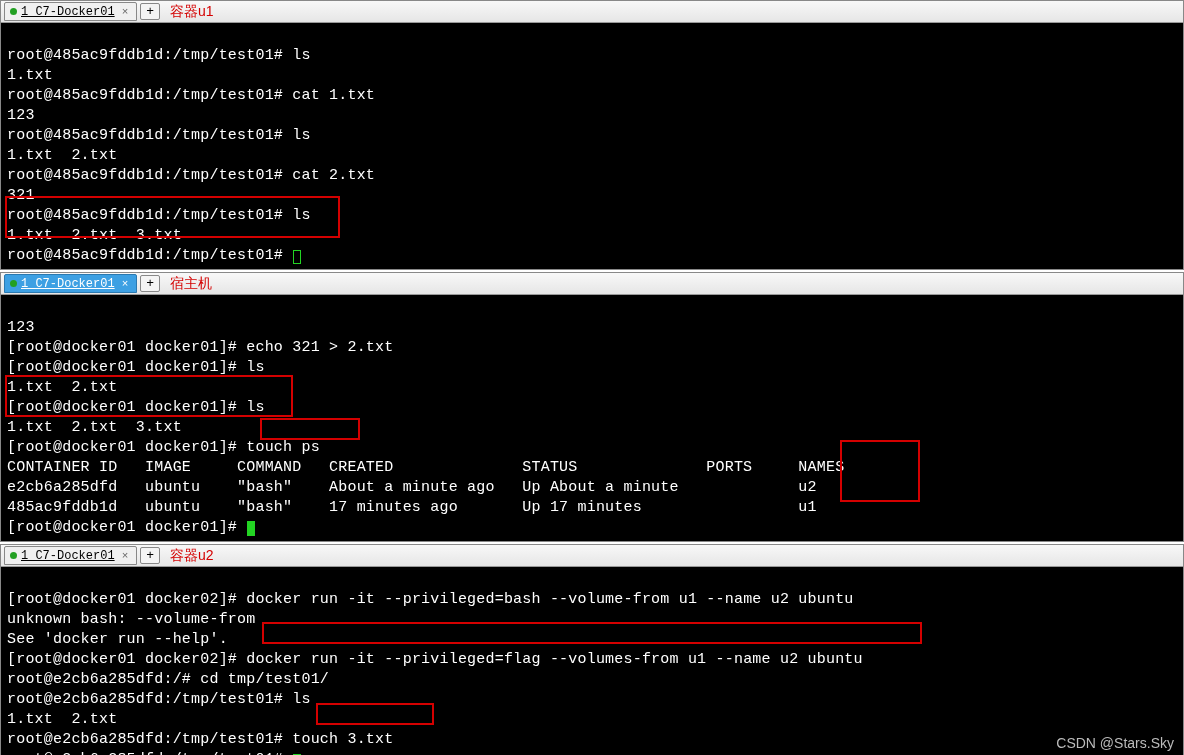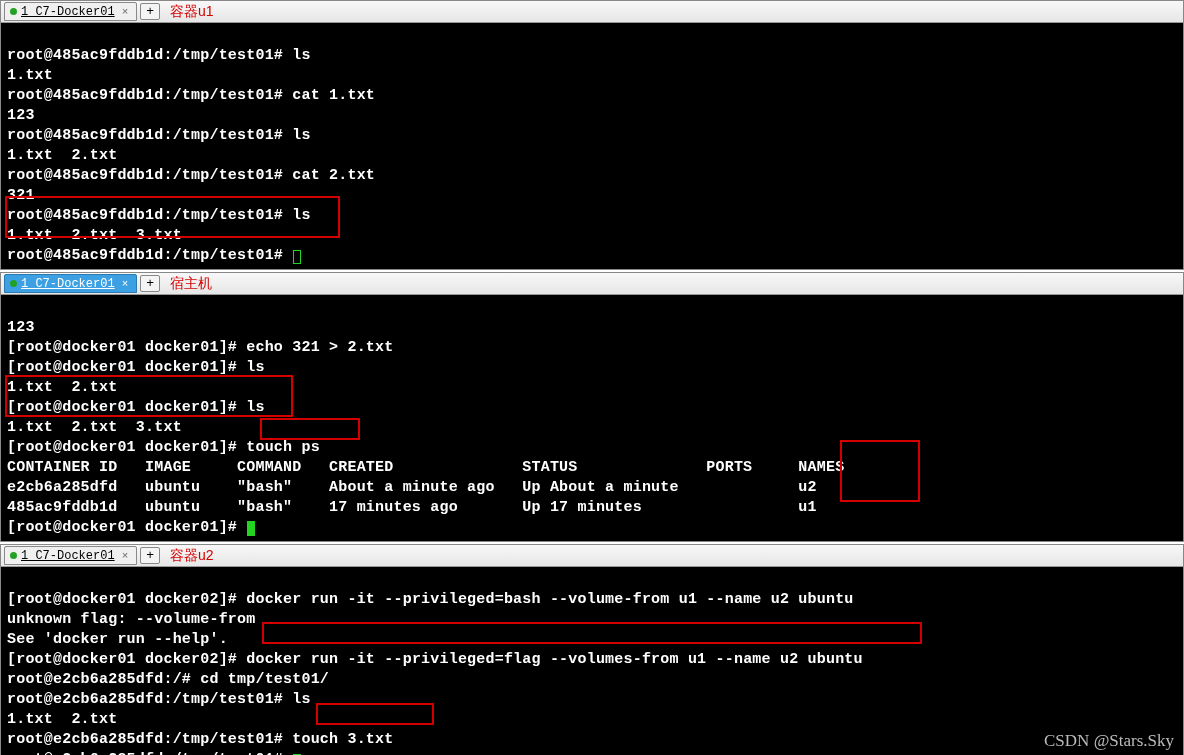--- a/index.html
+++ b/index.html
@@ -53,41 +53,41 @@
   font-size: 14px;
   margin-left: 10px;
 }
 .term {
   background:#000;
   color:#fff;
   padding:3px 6px;
   line-height: 20px;
   white-space: pre;
   font-size: 15px;
-  font-weight: bold;
+  font-weight: normal;
   letter-spacing: 0.2px;
 }
 .cursor {
   display:inline-block;
   width:8px; height:15px;
   background:#23d423;
   vertical-align: text-bottom;
   margin-left:1px;
 }
 .cursor-outline {
   display:inline-block;
   width:8px; height:14px;
   border:1px solid #23d423;
   vertical-align: text-bottom;
   margin-left:1px;
 }
 .hl-row1 { position:absolute; border:2px solid #d40000; pointer-events:none;}
 .watermark {
   position:absolute; right:10px; bottom:4px;
-  color:#bbb; font-size:17px; font-family:Liberation Serif, serif;
+  color:#bbb; font-size:14px; font-family:Liberation Sans, sans-serif;
 }
 </style>
 </head>
 <body>
 
 <div class="window">
   <div class="titlebar">
     <div class="tab">
       <span class="dot"></span>
       <u><span>1 C7-Docker01</span></u>
@@ -139,21 +139,21 @@
     <div class="tab">
       <span class="dot"></span>
       <u><span>1 C7-Docker01</span></u>
       <span class="close">×</span>
     </div>
     <div class="tab-add">+</div>
     <span class="annotation">容器u2</span>
   </div>
   <div class="term">
 <span>[root@docker01 docker02]# </span><span>docker run -it --privileged=bash --volume-from u1 --name u2 ubuntu</span>
-<span>unknown flag: --volume-from</span>
+<span>unknown bash: --volume-from</span>
 <span>See 'docker run --help'.</span>
 <span>[root@docker01 docker02]# </span><span>docker run -it --privileged=flag --volumes-from u1 --name u2 ubuntu</span>
 <span>root@e2cb6a285dfd:/# </span><span>cd tmp/test01/</span>
 <span>root@e2cb6a285dfd:/tmp/test01# </span><span>ls</span>
 <span>1.txt  2.txt</span>
 <span>root@e2cb6a285dfd:/tmp/test01# </span><span>touch 3.txt</span>
 <span>root@e2cb6a285dfd:/tmp/test01# </span><span class="cursor-outline"></span></div>
 </div>
 
 <div class="hl-row1" style="left:5px; top:196px; width:335px; height:42px;"></div>

